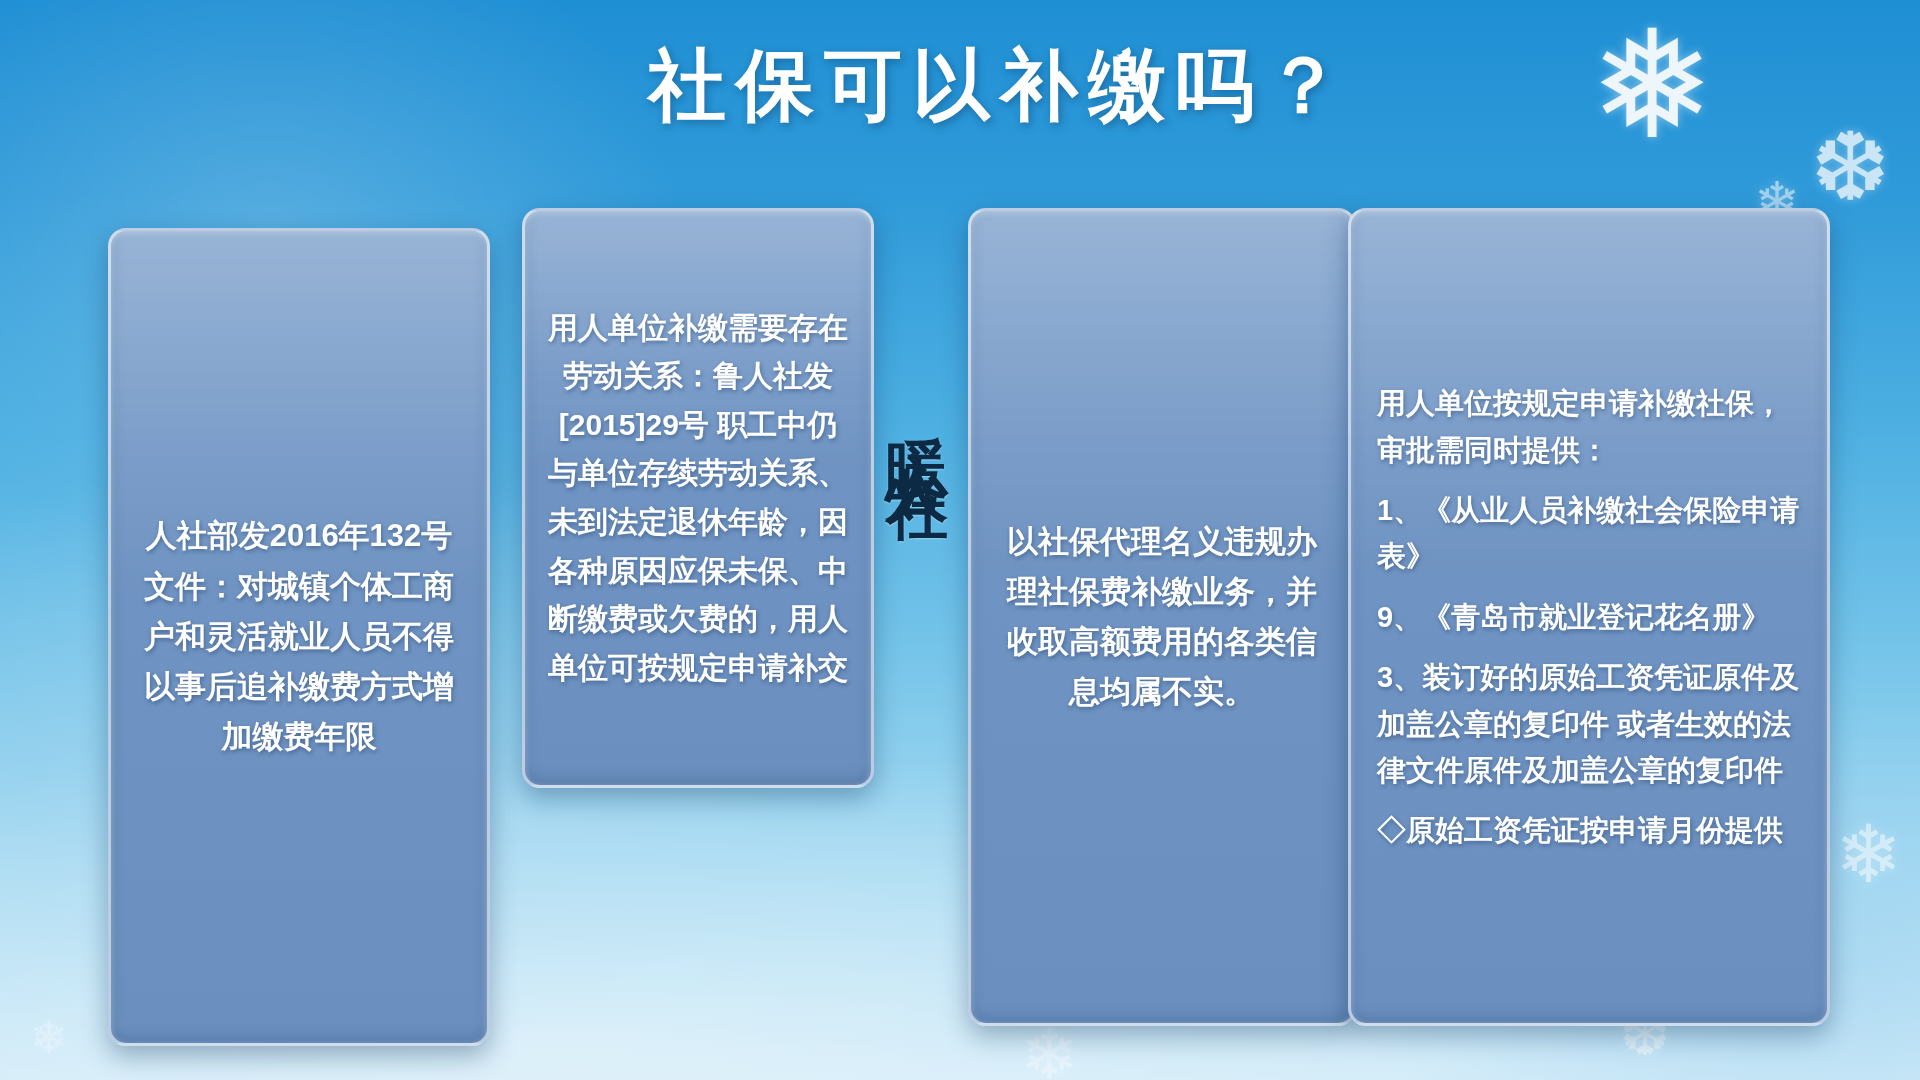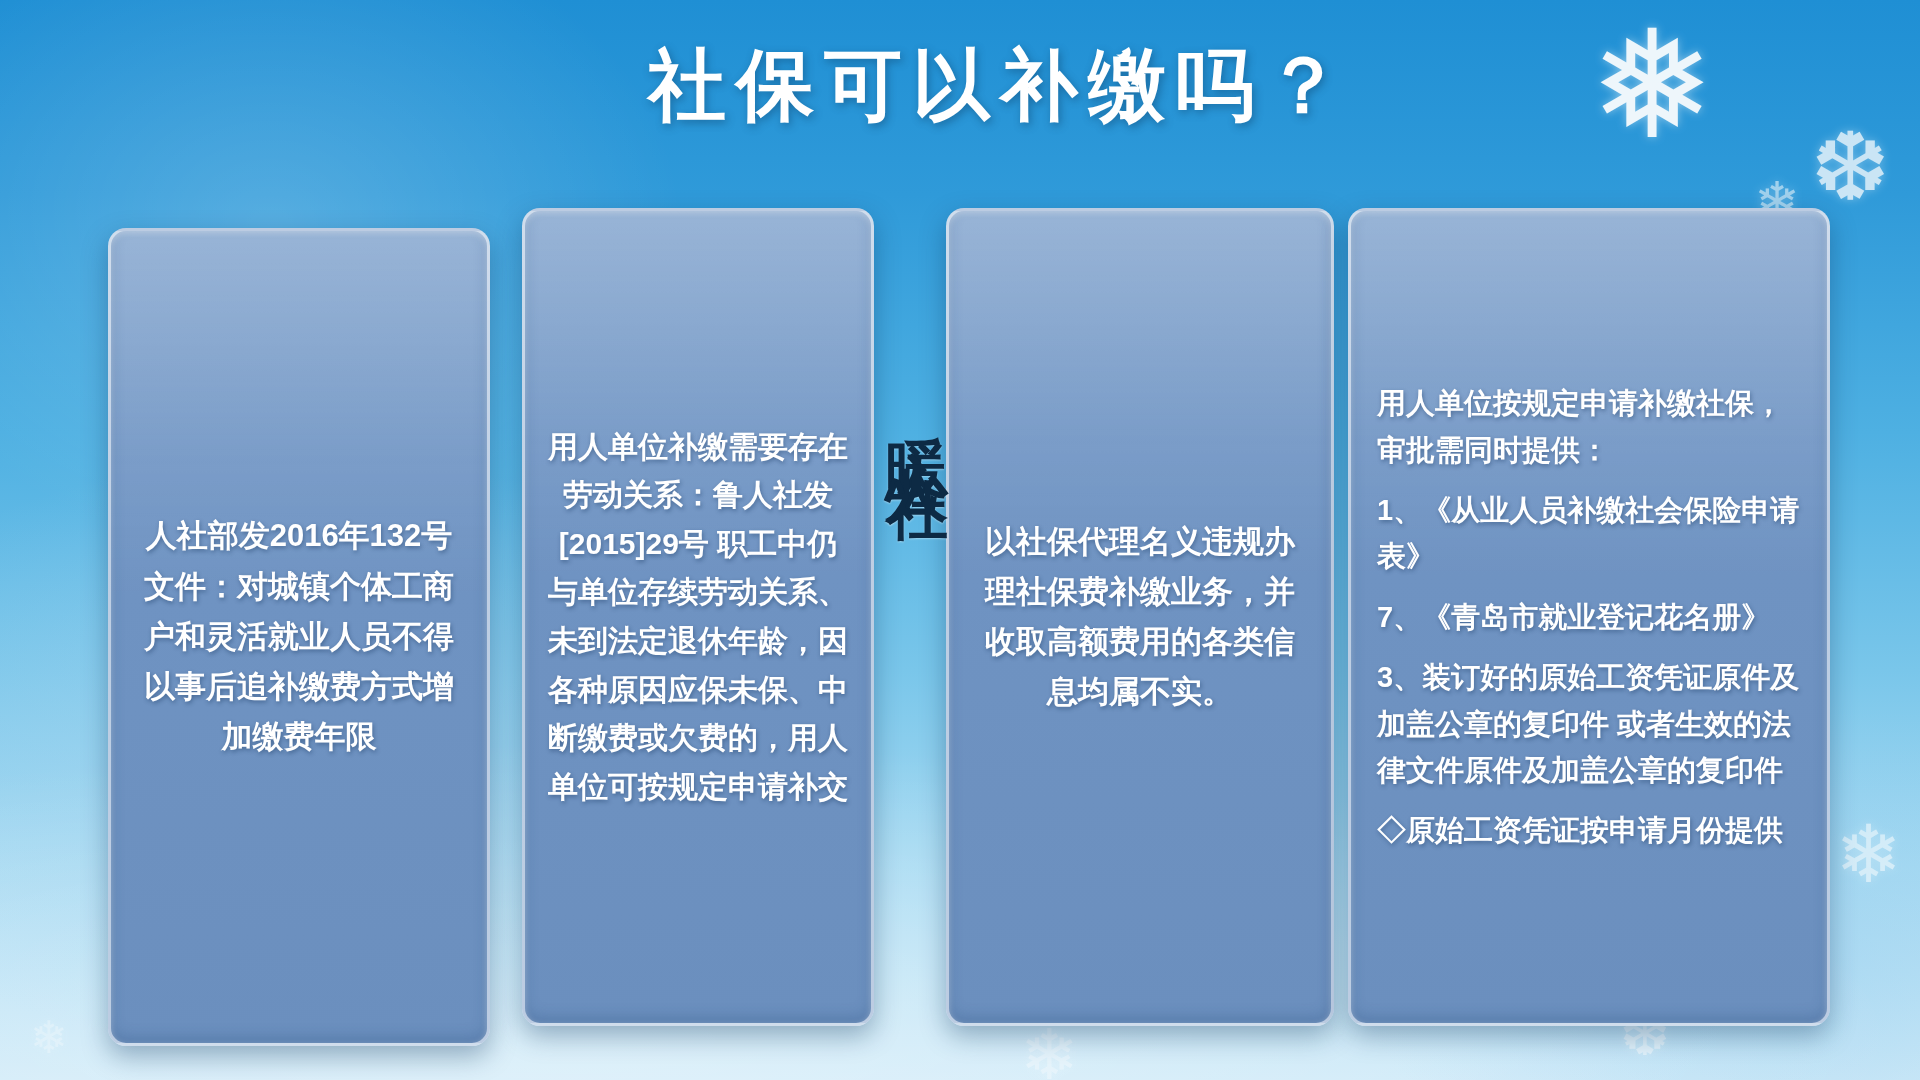--- a/index.html
+++ b/index.html
@@ -99,22 +99,22 @@
     text-shadow: 1px 2px 4px rgba(20,50,90,0.45);
   }
   .card .inner p { margin: 0 0 14px 0; }
   .card .inner p:last-child { margin-bottom: 0; }
 
   .center-text { text-align: center; }
   .left-text { text-align: left; }
 
   
   #card1 { left: 108px;  top: 208px;  width: 382px;  height: 818px; margin-top: 20px; }
-  #card2 { left: 522px;  top: 208px;  width: 352px;  height: 818px; }
-  #card3 { left: 946px;  top: 208px;  width: 388px;  height: 818px; }
+  #card2 { left: 522px;  top: 208px;  width: 352px;  height: 580px; }
+  #card3 { left: 968px;  top: 208px;  width: 388px;  height: 818px; }
   #card4 { left: 1348px; top: 208px;  width: 482px;  height: 818px; }
 
   #card1 .inner { font-size: 31px; }
   #card2 .inner { font-size: 30px; padding: 0 22px; }
   #card3 .inner { font-size: 31px; }
   #card4 .inner { font-size: 29px; line-height: 1.6; padding: 0 26px; }
 
   
   .brand {
     position: absolute;
@@ -170,19 +170,19 @@
   <div class="card" id="card3">
     <div class="inner center-text">
       <p>以社保代理名义违规办理社保费补缴业务，并收取高额费用的各类信息均属不实。</p>
     </div>
   </div>
 
   <div class="card" id="card4">
     <div class="inner left-text">
       <p>用人单位按规定申请补缴社保，审批需同时提供：</p>
       <p>1、《从业人员补缴社会保险申请表》</p>
-      <p>7、《青岛市就业登记花名册》</p>
+      <p>9、《青岛市就业登记花名册》</p>
       <p>3、装订好的原始工资凭证原件及加盖公章的复印件 或者生效的法律文件原件及加盖公章的复印件</p>
       <p>◇原始工资凭证按申请月份提供</p>
     </div>
   </div>
 
 </div>
 
 </body></html>

